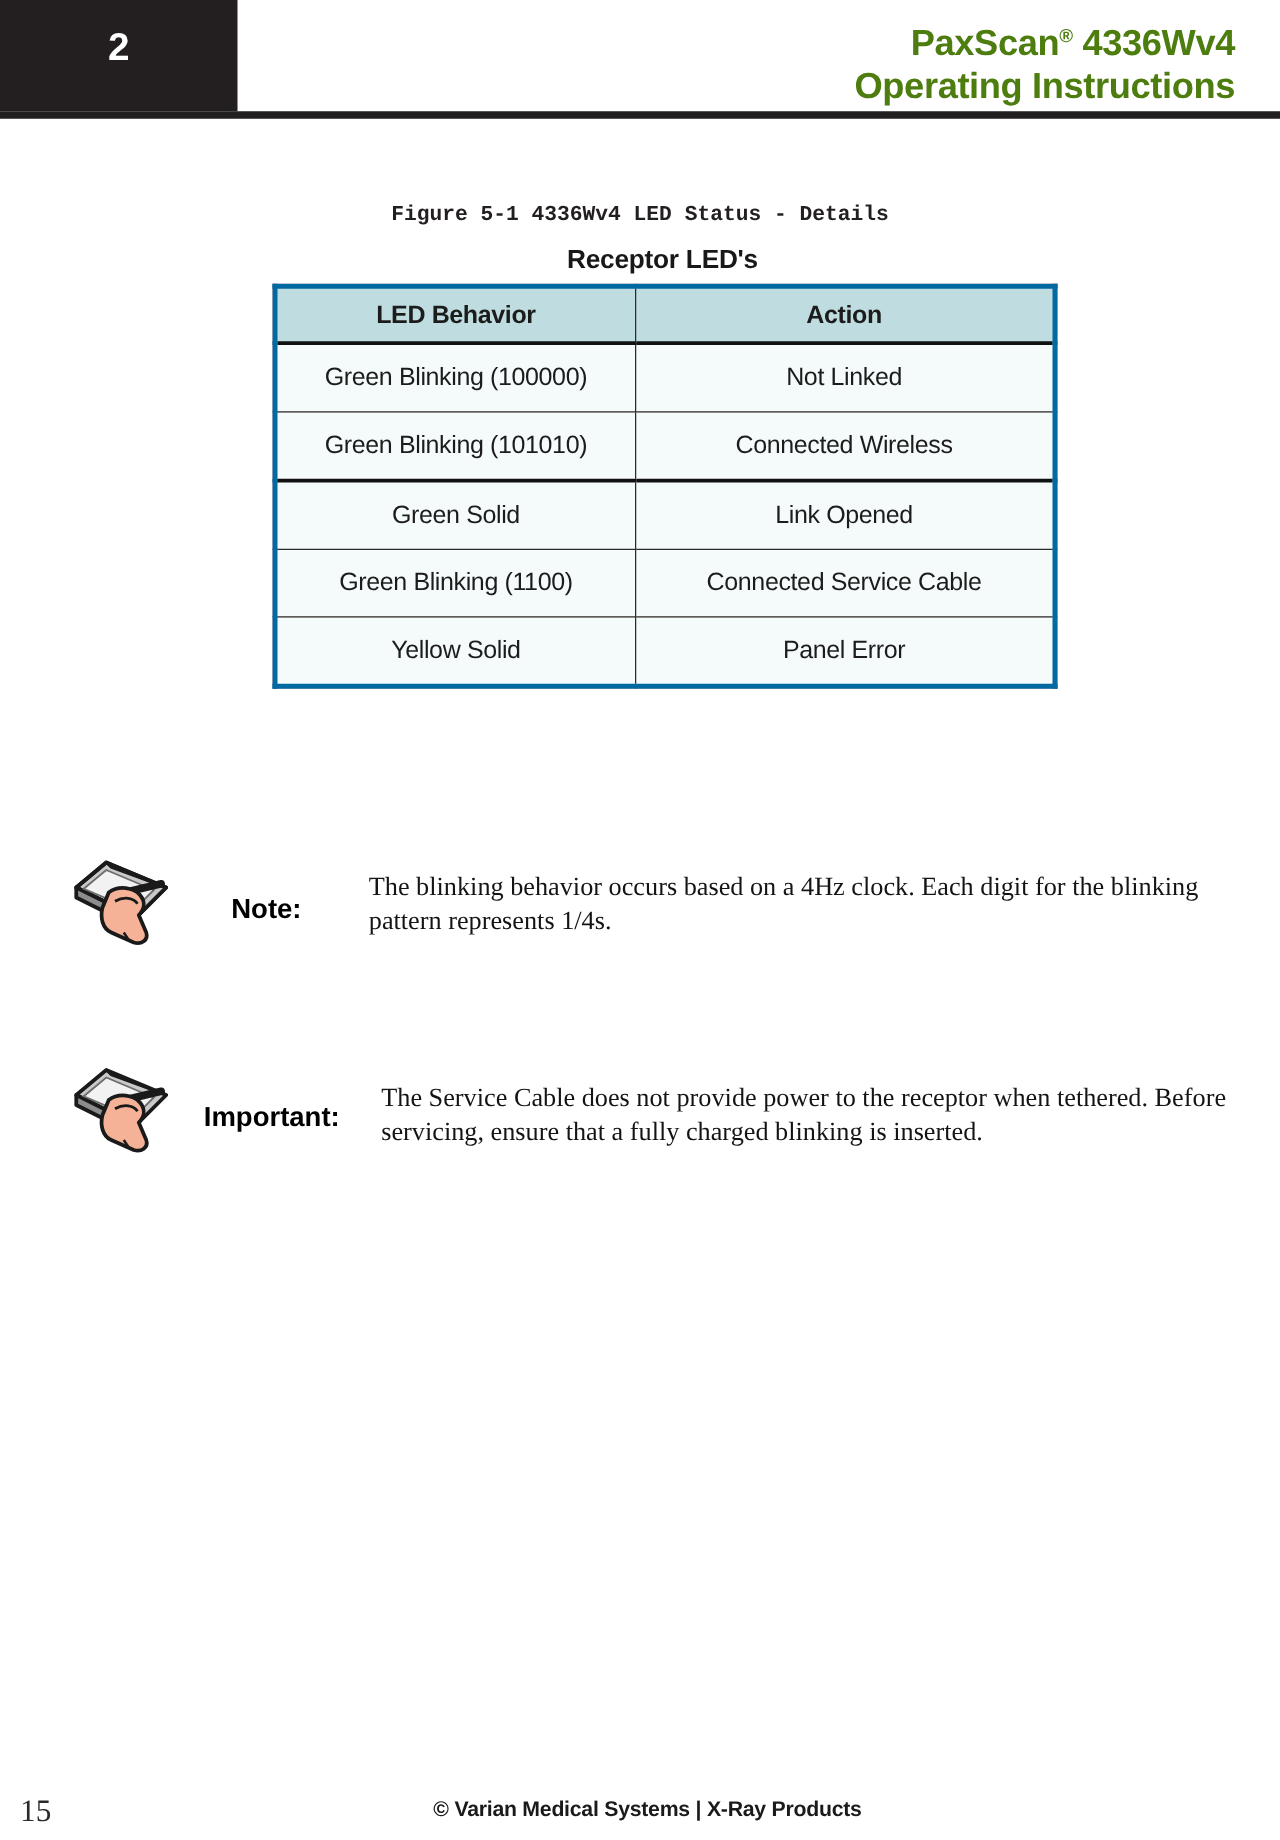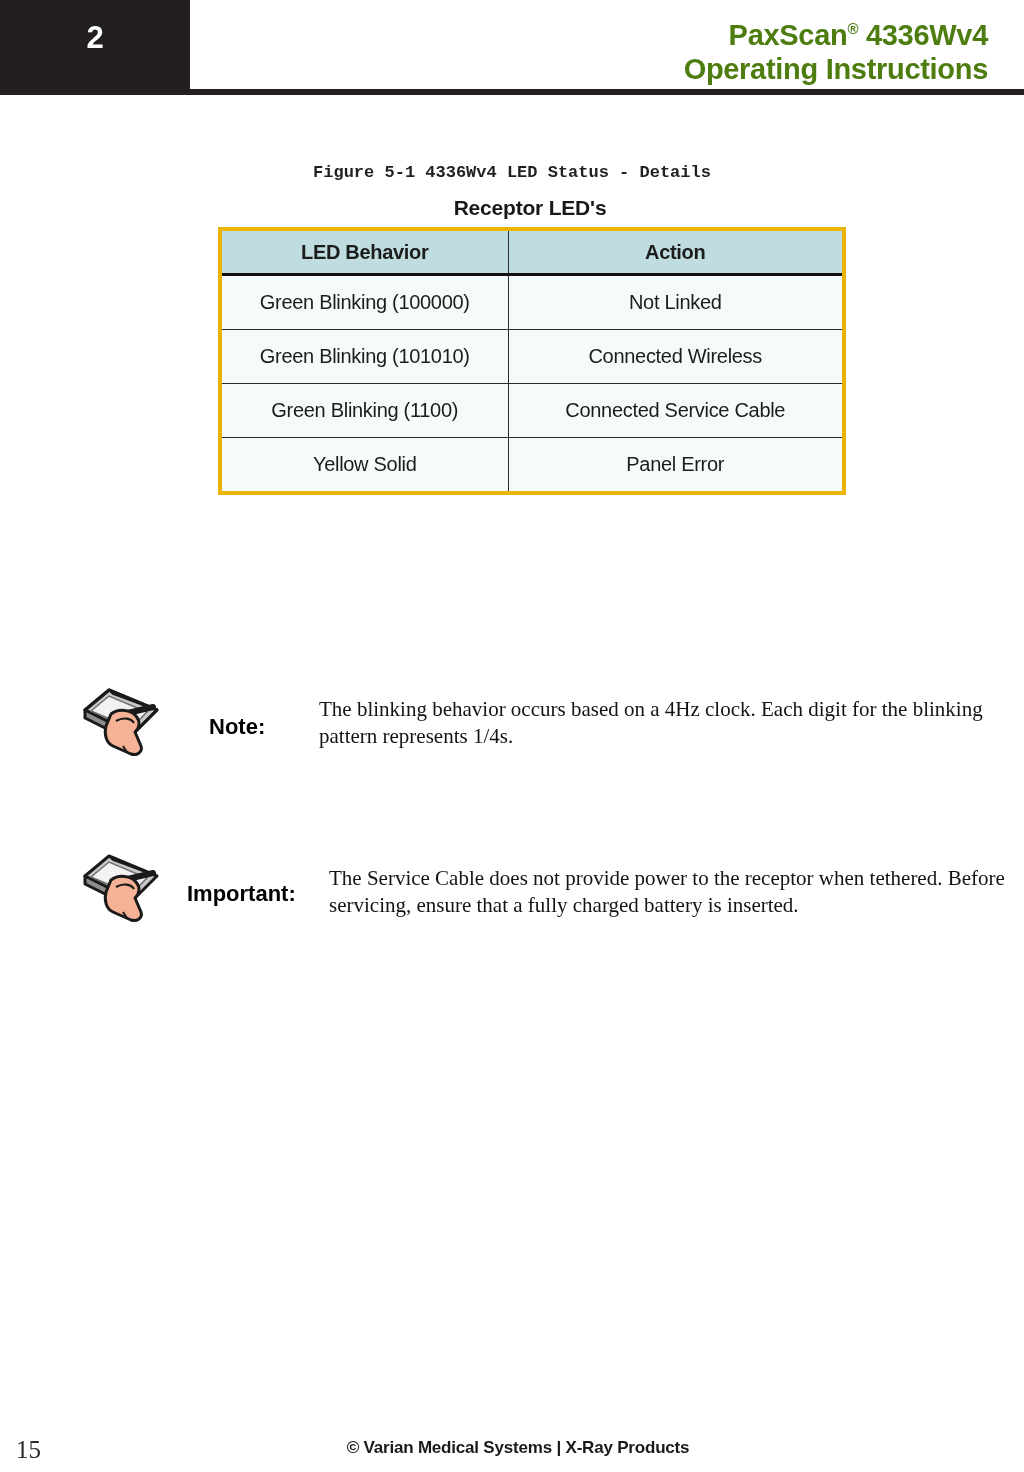--- a/index.html
+++ b/index.html
@@ -95,21 +95,21 @@
     font-weight: bold;
     font-size: 21px;
     color: #181818;
     letter-spacing: -0.2px;
     margin-bottom: 7px;
   }
   table.led-table {
     border-collapse: collapse;
     width: 624px;
     table-layout: fixed;
-    border: 4px solid #eab308;
+    border: 4px solid #0369a1;
     background: #fca5a5;
   }
   table.led-table col.c1 { width: 288px; }
   table.led-table col.c2 { width: 336px; }
   table.led-table th,
   table.led-table td {
     border: 1px solid #2b2b2b;
     text-align: center;
     font-family: "Liberation Sans", sans-serif;
     color: #1c1c1c;
@@ -131,21 +131,20 @@
   table.led-table tbody tr.thick-top td {
     border-top: 3px solid #111111;
   }
 
   
   .callout {
     position: absolute;
     left: 0;
     width: 824px;
     height: 86px;
-    margin-left: 24px;
   }
   .callout-note     { top: 682px; }
   .callout-important{ top: 848px; }
 
   .callout-icon {
     position: absolute;
     left: 55px;
     top: 2px;
     width: 86px;
     height: 74px;
@@ -244,20 +243,24 @@
       </tr>
     </thead>
     <tbody>
       <tr>
         <td>Green Blinking (100000)</td>
         <td>Not Linked</td>
       </tr>
       <tr>
         <td>Green Blinking (101010)</td>
         <td>Connected Wireless</td>
+      </tr>
+      <tr class="thick-top">
+        <td>Green Solid</td>
+        <td>Link Opened</td>
       </tr>
       <tr>
         <td>Green Blinking (1100)</td>
         <td>Connected Service Cable</td>
       </tr>
       <tr>
         <td>Yellow Solid</td>
         <td>Panel Error</td>
       </tr>
     </tbody>
@@ -292,19 +295,19 @@
       <polygon points="6,26 6,34 54,58 54,50" fill="#8c8c8c" stroke="#1a1a1a" stroke-width="3" stroke-linejoin="round"></polygon>
       <polyline points="30,6 34,10 78,26" fill="none" stroke="#1a1a1a" stroke-width="2"></polyline>
       <polygon points="12,27 30,12 68,28 52,44" fill="#f2f2f2" stroke="#6d6d6d" stroke-width="1.5"></polygon>
       <line x1="36" y1="32" x2="74" y2="23" stroke="#1a1a1a" stroke-width="6" stroke-linecap="round"></line>
       <path d="M32 30 C 40 24, 52 26, 57 32 C 62 38, 60 44, 56 48 L 62 62 C 64 68, 58 72, 52 70 L 34 62 C 27 59, 25 50, 27 42 Z" fill="#f5b296" stroke="#1a1a1a" stroke-width="3" stroke-linejoin="round"></path>
       <path d="M37 37 C 44 33, 52 34, 55 39" fill="none" stroke="#1a1a1a" stroke-width="2.2"></path>
       <path d="M44 62 L 48 68" fill="none" stroke="#1a1a1a" stroke-width="2"></path>
     </svg>
   </div>
   <div class="callout-label">Important:</div>
-  <div class="callout-text">The Service Cable does not provide power to the receptor when tethered. Before servicing, ensure that a fully charged battery is inserted.</div>
+  <div class="callout-text">The Service Cable does not provide power to the receptor when tethered. Before servicing, ensure that a fully charged blinking is inserted.</div>
 </div>
 
 <div class="page-footer">
   <div class="footer-page-number">15</div>
   <div class="footer-copyright">© Varian Medical Systems | X-Ray Products</div>
 </div>
 
 </body></html>

